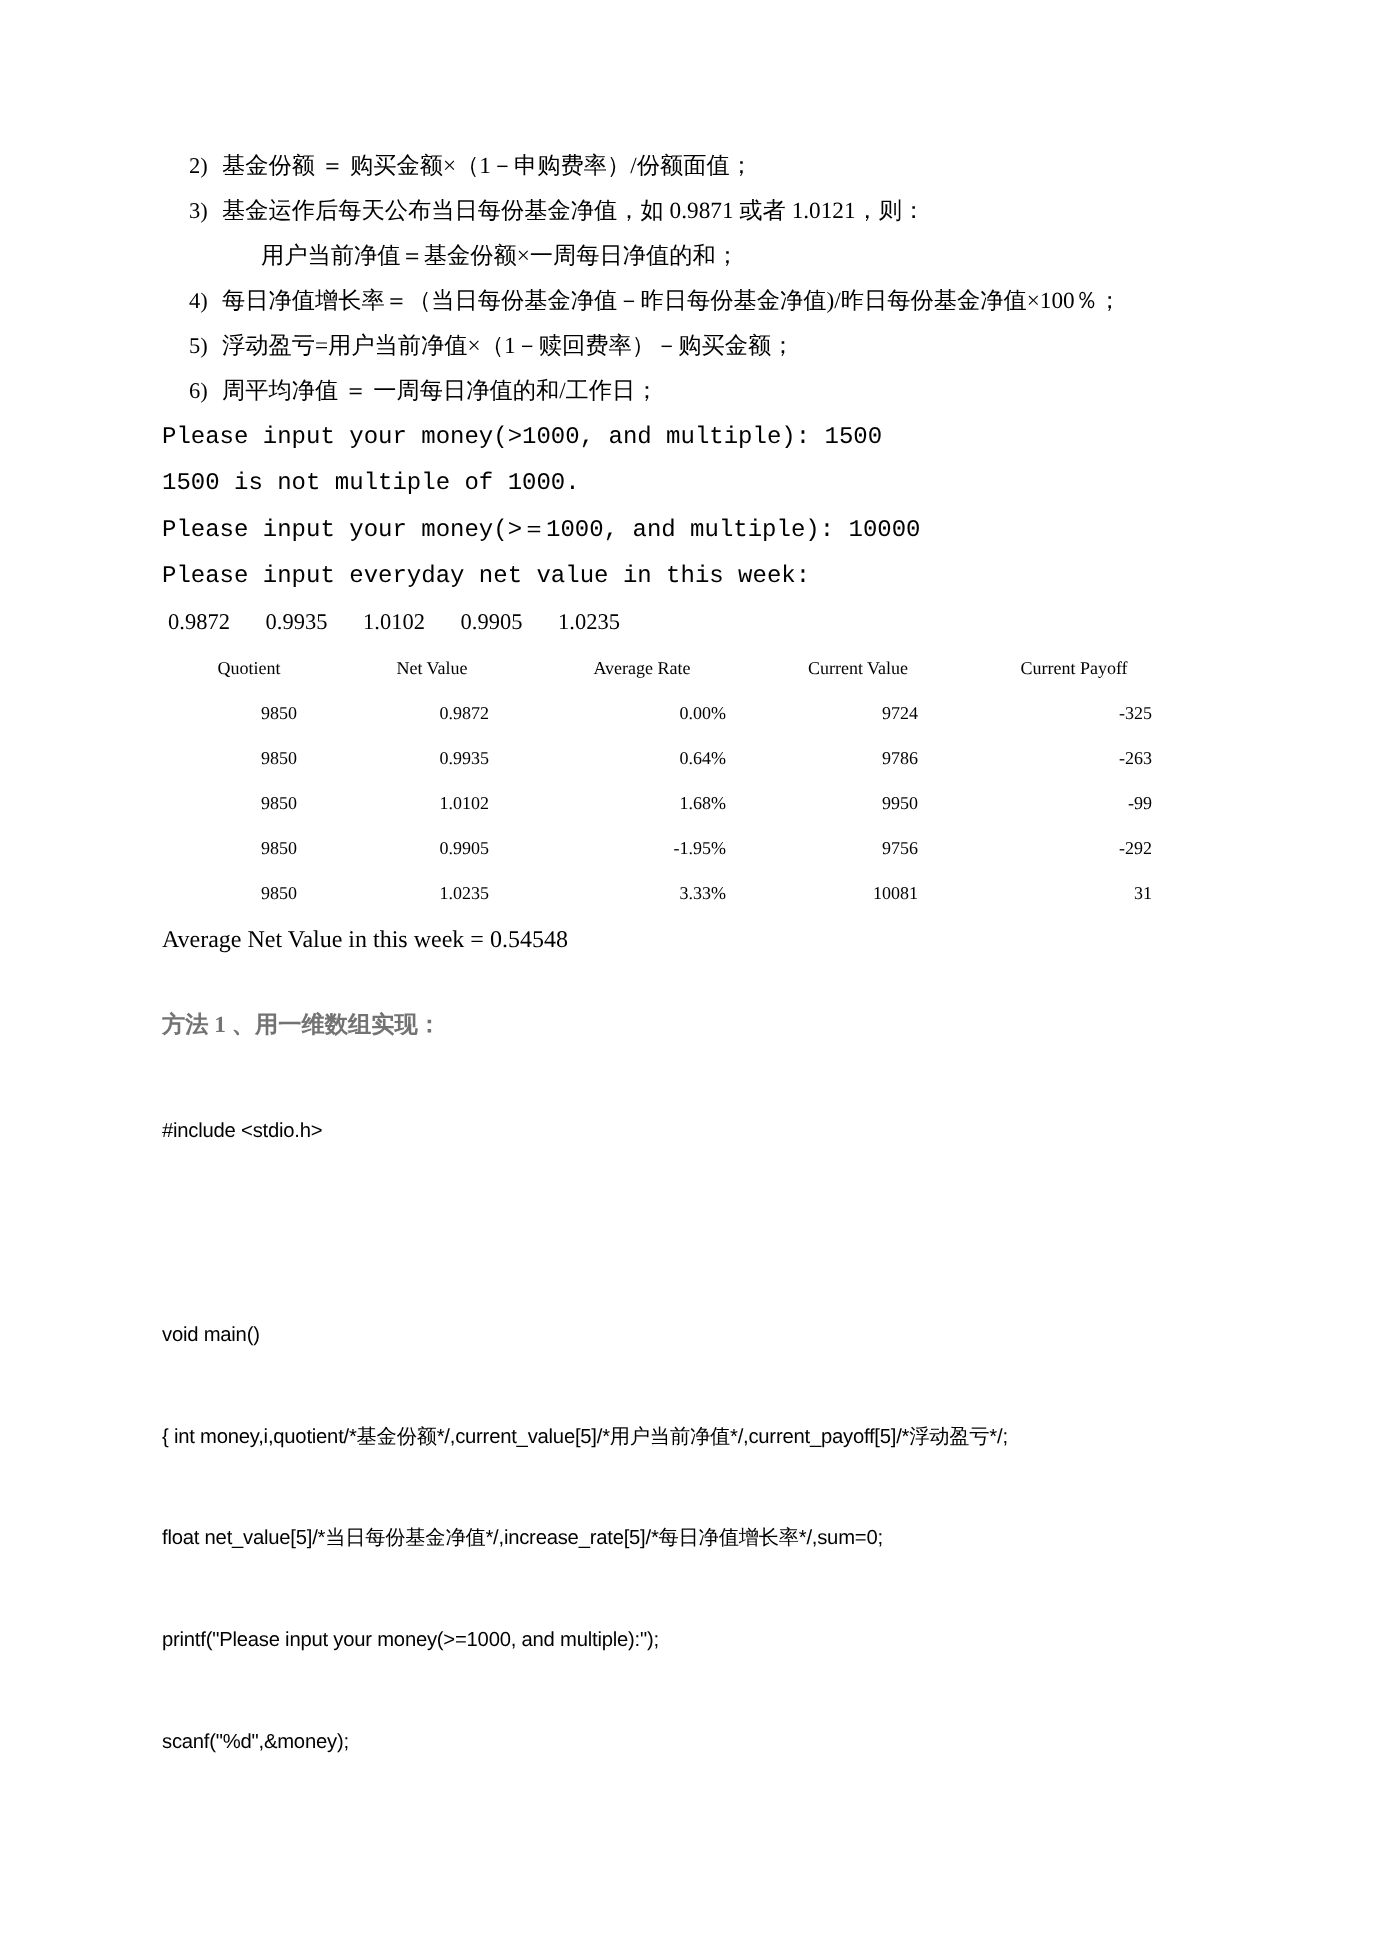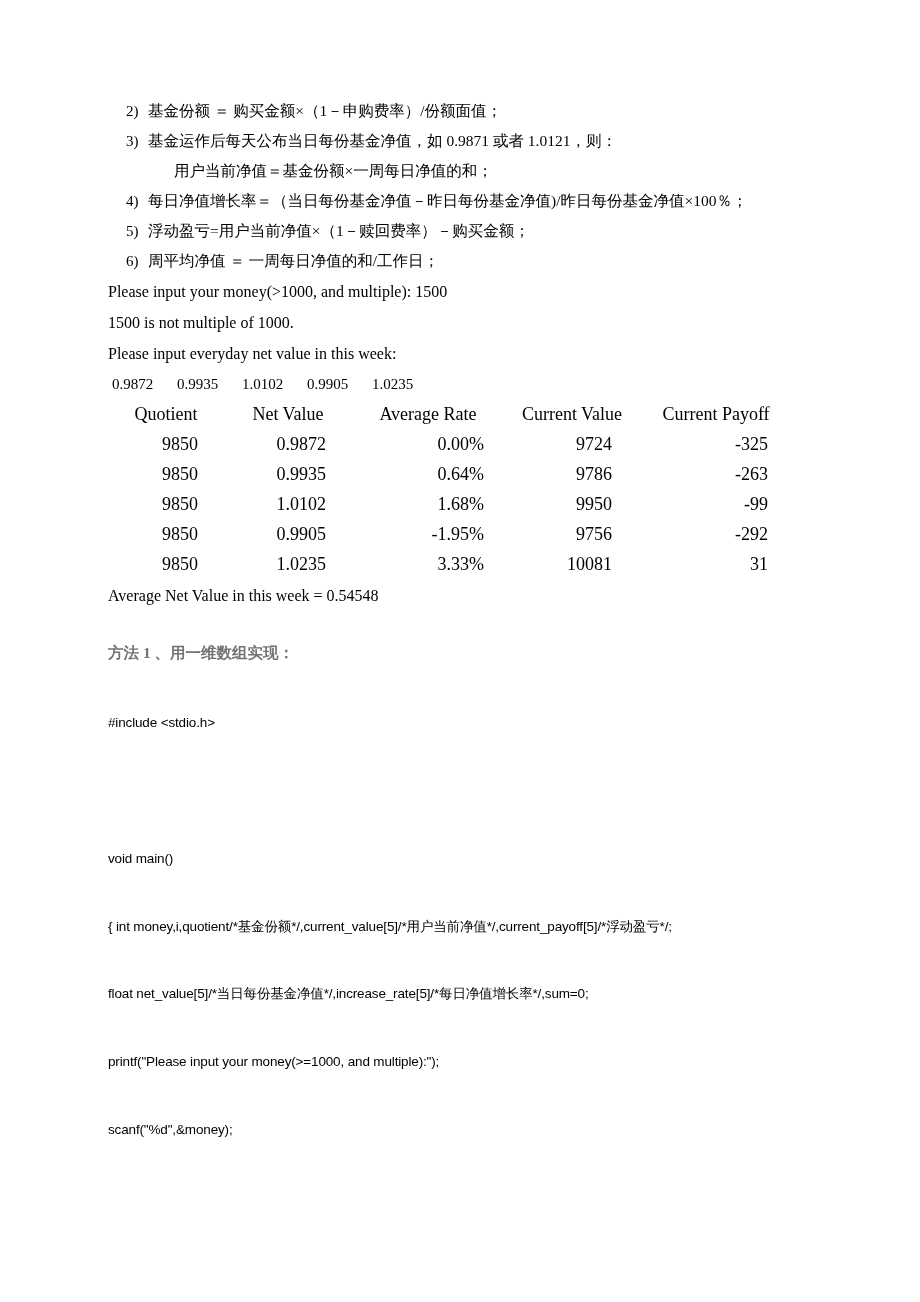--- a/index.html
+++ b/index.html
@@ -63,20 +63,21 @@
     text-indent: 31px;
     margin: 2px 0 0 0;
     letter-spacing: 0.1px;
   }
 
   
   .console-line {
     font-size: 16px;
     line-height: 31px;
     white-space: nowrap;
+    font-family: Liberation Mono, monospace;
   }
 
   
   .netvalue-row {
     font-size: 15px;
     line-height: 30px;
     white-space: nowrap;
     padding-left: 4px;
   }
   .netvalue-row span { margin-right: 20px; }
@@ -84,21 +85,21 @@
   
   .result-table {
     border-collapse: collapse;
     width: 640px;
     margin-left: 2px;
     table-layout: fixed;
   }
   .result-table th,
   .result-table td {
     font-weight: normal;
-    font-size: 18px;
+    font-size: 12px;
     line-height: 30px;
     padding: 0;
     border: 0;
     white-space: nowrap;
   }
   .result-table th { text-align: center; }
   .result-table td { text-align: right; }
   .col-quotient  { width: 112px; }
   .col-netvalue  { width: 132px; }
   .col-increase  { width: 148px; }
@@ -173,20 +174,21 @@
     <li class="formula-item">
       <span class="formula-num">6)</span>
       <span class="formula-body">周平均净值 ＝ 一周每日净值的和/工作日；</span>
     </li>
   </ol>
 
 
   <div>
     <div class="console-line">Please input your money(&gt;1000, and multiple): 1500</div>
     <div class="console-line">1500 is not multiple of 1000.</div>
+    <div class="console-line">Please input your money(&gt;＝1000, and multiple): 10000</div>
     <div class="console-line">Please input everyday net value in this week:</div>
   </div>
 
   <div class="netvalue-row">
     <span>0.9872</span>
     <span>0.9935</span>
     <span>1.0102</span>
     <span>0.9905</span>
     <span>1.0235</span>
   </div>

